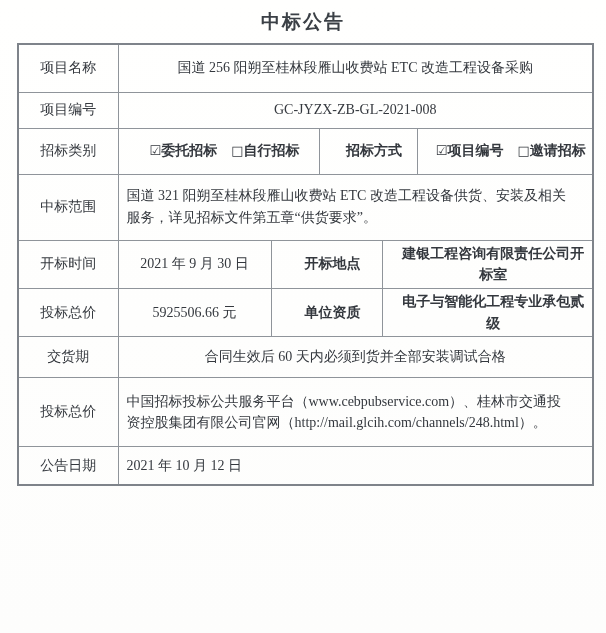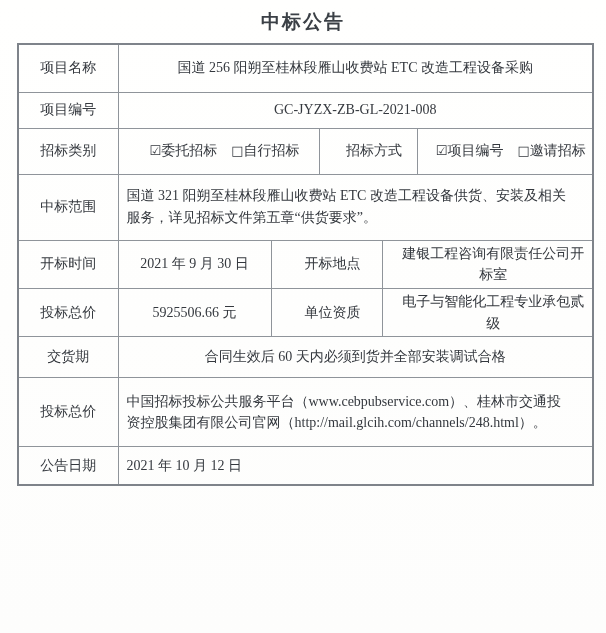--- a/index.html
+++ b/index.html
@@ -36,21 +36,21 @@
     text-align: center;
     vertical-align: middle;
     font-size: 14px;
     color: #34383e;
     padding: 2px 4px;
     line-height: 1.55;
     word-break: break-all;
   }
   td.label-cell { padding: 2px 2px; }
   td.left { text-align: left; padding-left: 8px; padding-right: 19px; }
-  td.tight { padding-left: 14px; padding-right: 2px; }
+  td.tight { padding-left: 14px; padding-right: 2px; font-weight: bold; }
   .cb-opt { white-space: nowrap; }
   .cb-gap { display: inline-block; width: 14px; }
   .cb-glyph { font-family: "DejaVu Sans", sans-serif; font-size: 13px; }
 </style>
 </head>
 <body>
 
 <div class="page">
 
   <div class="doc-title">中标公告</div>

